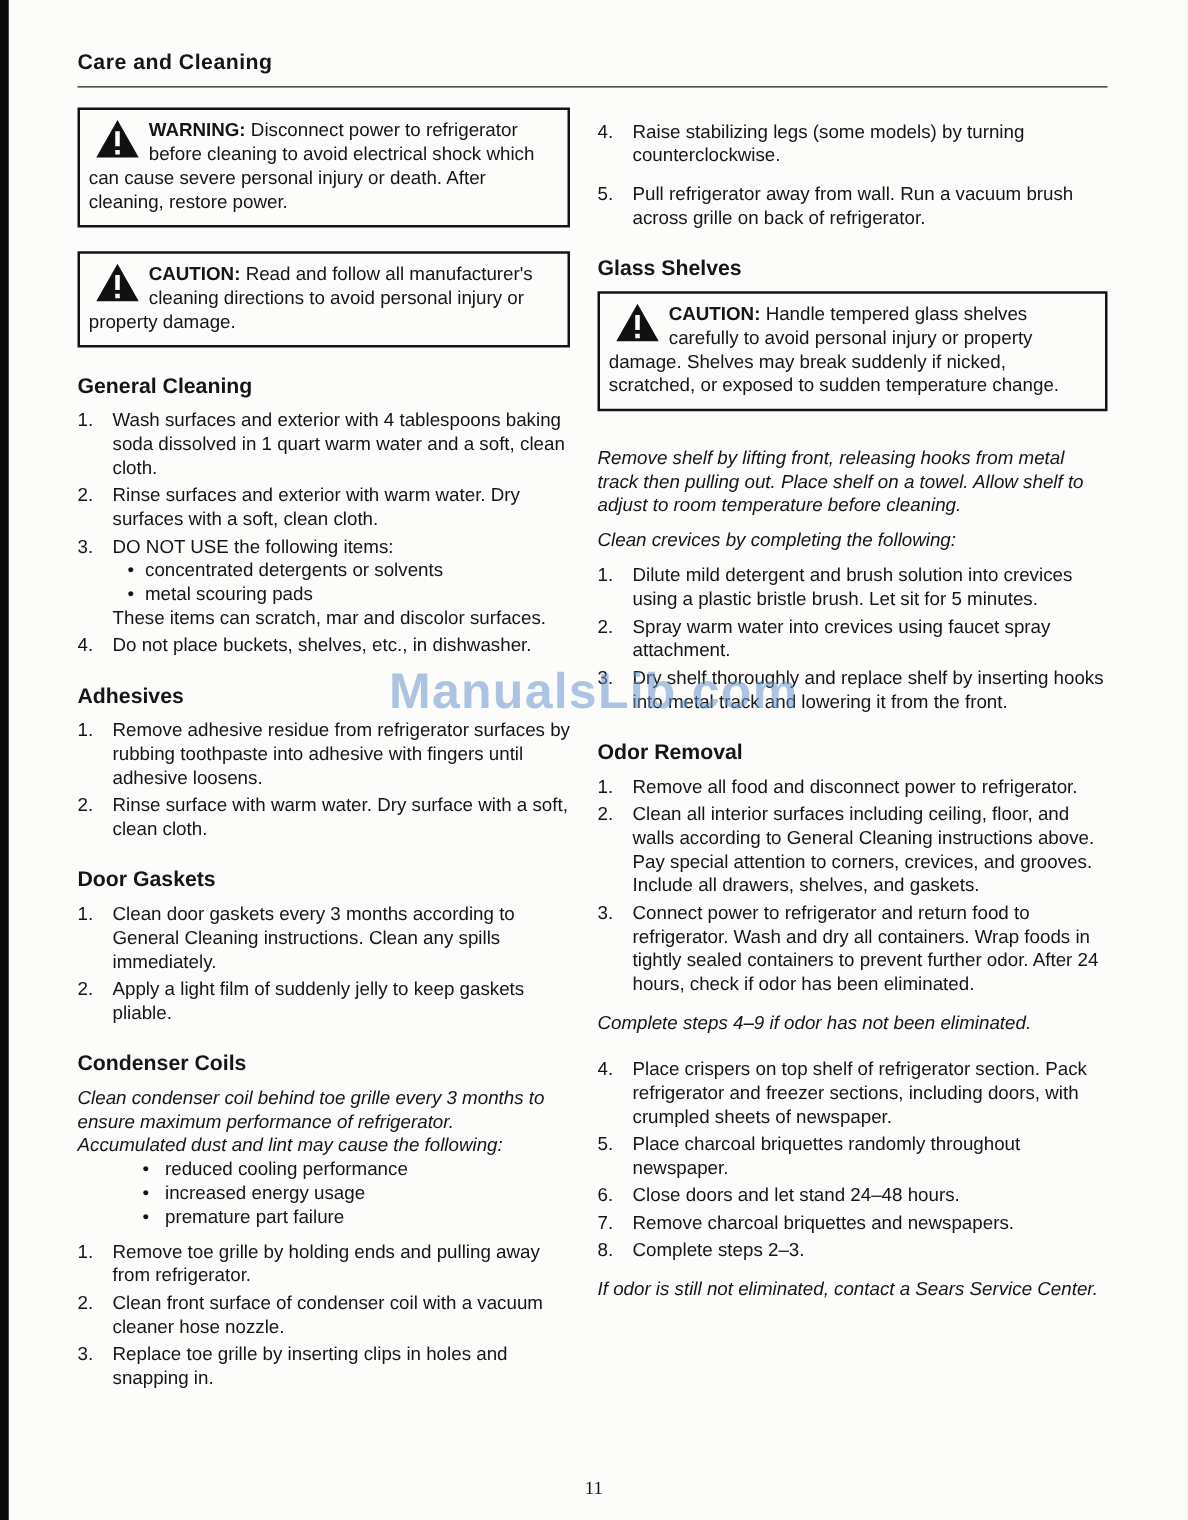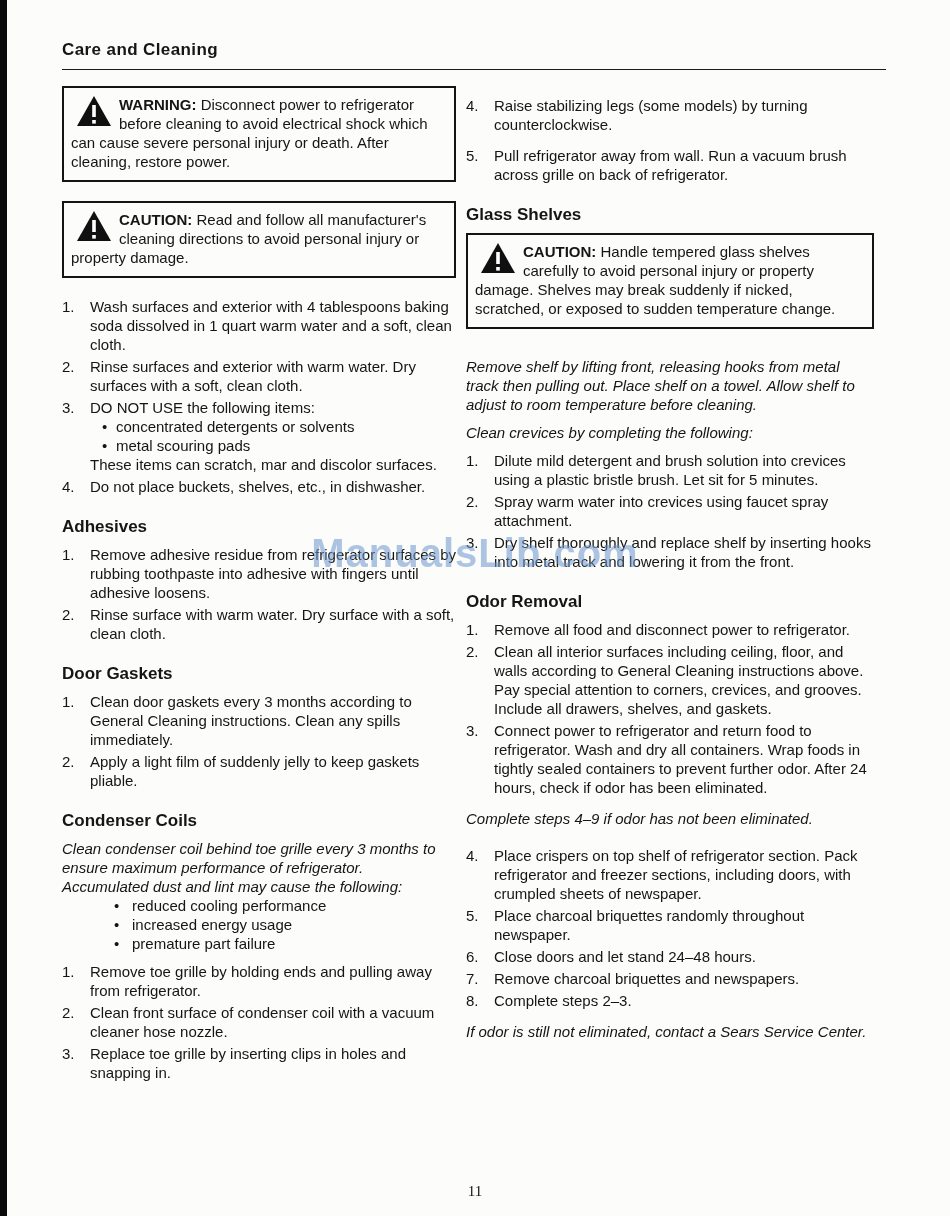--- a/index.html
+++ b/index.html
@@ -5,21 +5,21 @@
   html, body { margin: 0; padding: 0; }
   body { background: #d8d8d8; font-family: "Liberation Sans", "DejaVu Sans", sans-serif; }
   .page {
     position: relative; width: 950px; height: 1216px; margin: 0 auto;
     background: #fcfcfa; color: #151515; overflow: hidden;
   }
   .scan-edge { position: absolute; left: 0; top: 0; width: 7px; height: 1216px; background: #0a0a0a; }
   .content { position: absolute; left: 62px; top: 40px; width: 824px; }
   h1 { font-size: 17px; font-weight: 700; margin: 0; letter-spacing: .4px; }
   .title-rule { border-bottom: 1.5px solid #1b1b1b; margin: 9px 0 16px; }
-  .columns { display: flex; gap: 10px; align-items: flex-start; }
+  .columns { display: flex; gap: 22px; align-items: flex-start; }
   .col-left { width: 394px; flex: none; }
   .col-right { width: 408px; flex: none; }
 
   .alert-box {
     border: 2px solid #141414; padding: 7px 9px 9px 7px;
     font-size: 15px; line-height: 19px; margin: 0 0 19px;
   }
   .alert-box p { margin: 0; }
   .tri { float: left; width: 36px; height: 32px; margin: 0 7px 2px 5px; }
   .tri svg { display: block; }
@@ -80,20 +80,21 @@
             <svg width="36" height="32" viewBox="0 0 36 32">
                 <polygon points="18,1 35,31 1,31" fill="#101010"></polygon>
                 <rect x="16.2" y="10" width="3.6" height="12" fill="#fff"></rect>
                 <rect x="16.2" y="25" width="3.6" height="3.6" fill="#fff"></rect>
               </svg>
           </span>
           <p><strong>CAUTION:</strong> <span>Read and follow all manufacturer's cleaning directions to avoid personal injury or property damage.</span></p>
         </div>
 
         <section>
+          <h2>General Cleaning</h2>
           <div class="olist">
             <div class="li">
               <span class="num">1.</span>
               <span class="txt">Wash surfaces and exterior with 4 tablespoons baking soda dissolved in 1 quart warm water and a soft, clean cloth.</span>
             </div>
             <div class="li">
               <span class="num">2.</span>
               <span class="txt">Rinse surfaces and exterior with warm water. Dry surfaces with a soft, clean cloth.</span>
             </div>
             <div class="li">

